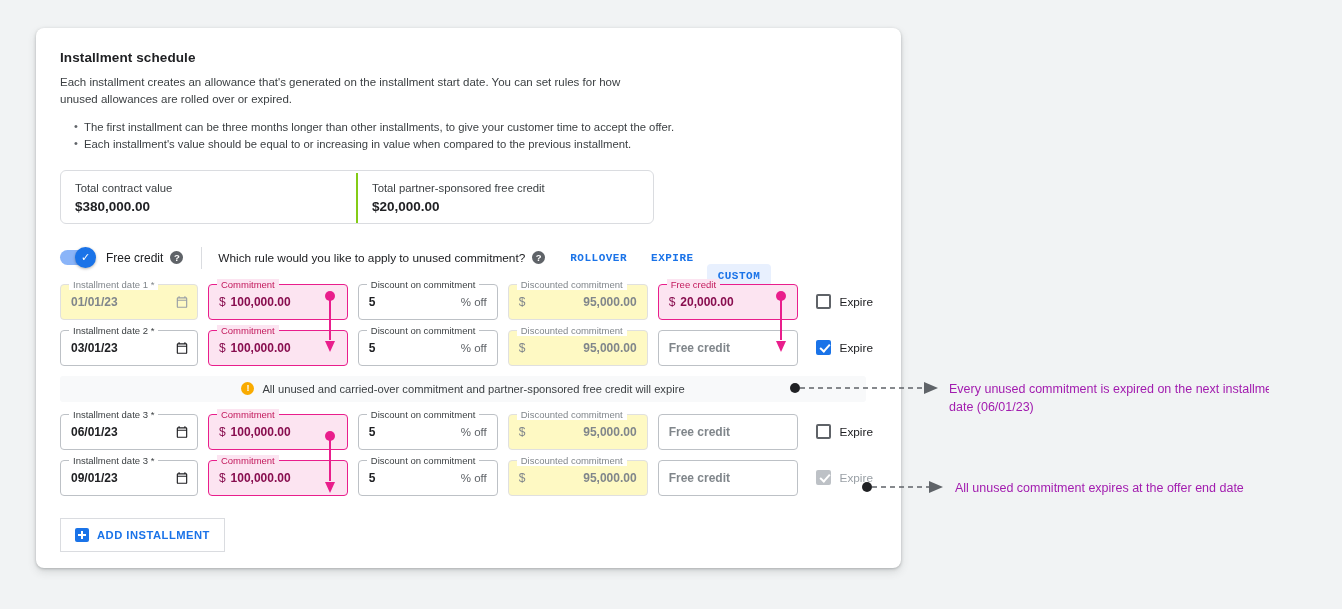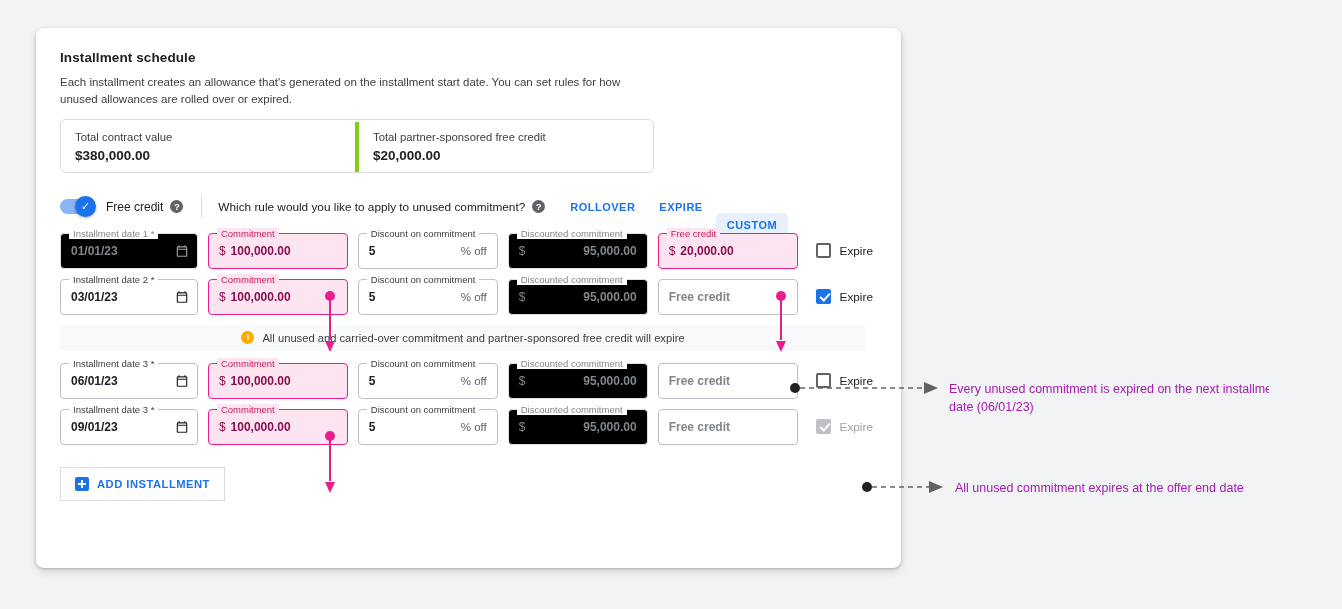--- a/index.html
+++ b/index.html
@@ -71,21 +71,21 @@
     width: 592px;
     height: 52px;
     margin-bottom: 22px;
     overflow: hidden;
     align-items: flex-end;
   }
   .totals .cell {
     flex: 1;
     padding: 9px 14px;
   }
-  .totals .cell + .cell { border-left: 4px solid #84cc16; }
+  .totals .cell + .cell { border-left: 2px solid #84cc16; }
   .totals .lbl {
     font-size: 11.3px;
     color: #3c4043;
     margin-bottom: 5px;
   }
   .totals .val {
     font-size: 13.5px;
     color: #202124;
     font-weight: bold;
   }
@@ -158,21 +158,21 @@
   .seg .seg-btn {
     font-size: 11px;
     font-weight: bold;
     letter-spacing: 0.5px;
     color: #1a73e8;
     padding: 6px 11px;
     border-radius: 4px;
     cursor: pointer;
     background: transparent;
     border: none;
-    font-family: Liberation Sans, sans-serif;
+    font-family: Liberation Mono, monospace;
   }
   .seg .seg-btn.active {
     background: #e8f0fe;
     margin-top: 36px;
   }
 
   
   .row {
     display: flex;
     align-items: flex-start;
@@ -227,21 +227,21 @@
     height: 14px;
   }
 
   .f-date { width: 138px; }
   .f-commit { width: 140px; }
   .f-discount { width: 140px; }
   .f-disccommit { width: 140px; justify-content: space-between; }
   .f-freecredit { width: 140px; }
 
   .field.disabled {
-    background: #000000;
+    background: #fef9c3;
     border-color: #e0e0e0;
   }
   .field.pink {
     border-color: #e91e8c;
     background: #fce4f1;
   }
   .field.pink .legend { background: #fce4f1; color: #c2185b; }
   .field.pink .txt, .field.pink .prefix { color: #880e4f; }
 
   .checkcell {
@@ -377,20 +377,24 @@
 <body>
 
 <div id="page">
 
   <div class="card">
     <div class="card-inner">
 
       <div class="section-title">Installment schedule</div>
       <div class="section-desc">Each installment creates an allowance that's generated on the installment start date. You can set rules for how unused allowances are rolled over or expired.</div>
 
+      <ul class="bullets">
+        <li>The first installment can be three months longer than other installments, to give your customer time to accept the offer.</li>
+        <li>Each installment's value should be equal to or increasing in value when compared to the previous installment.</li>
+      </ul>
 
       <div class="totals">
         <div class="cell">
           <div class="lbl">Total contract value</div>
           <div class="val">$380,000.00</div>
         </div>
         <div class="cell">
           <div class="lbl">Total partner-sponsored free credit</div>
           <div class="val">$20,000.00</div>
         </div>

